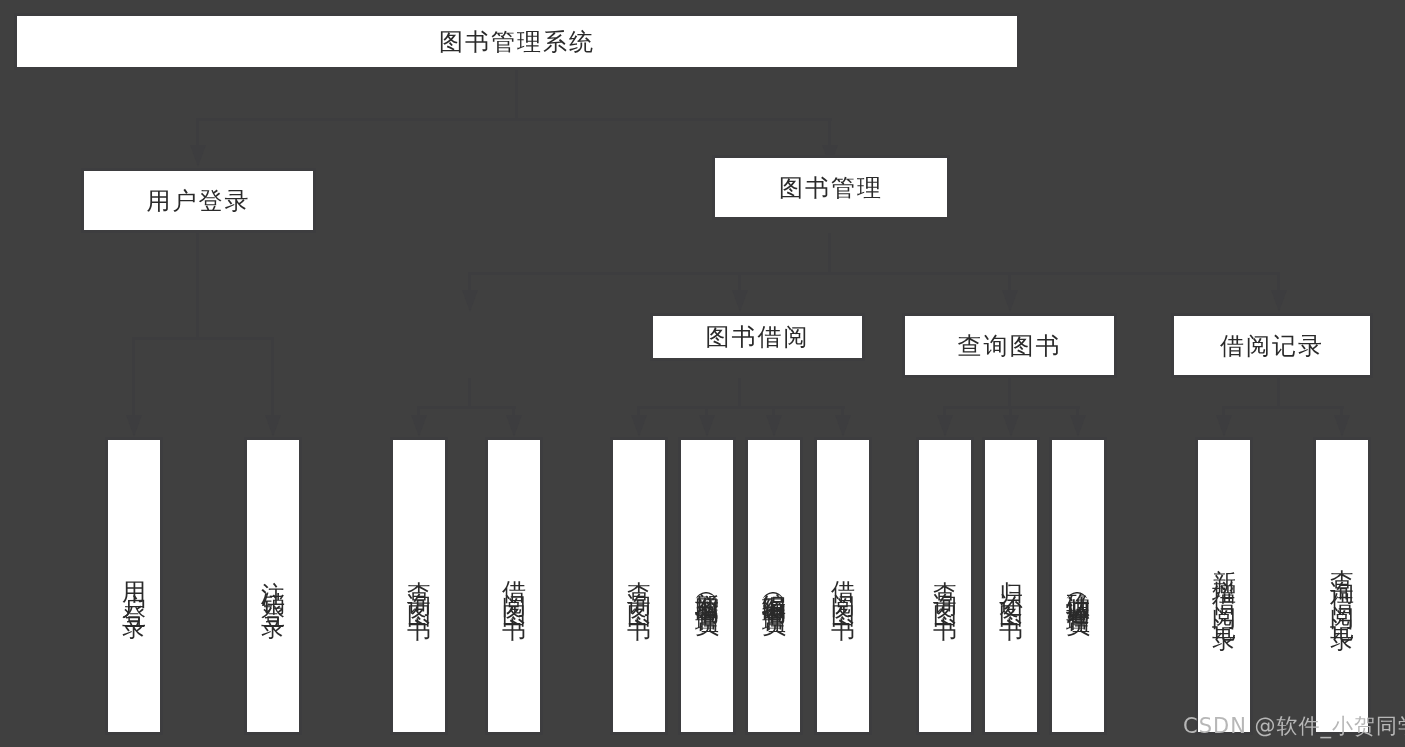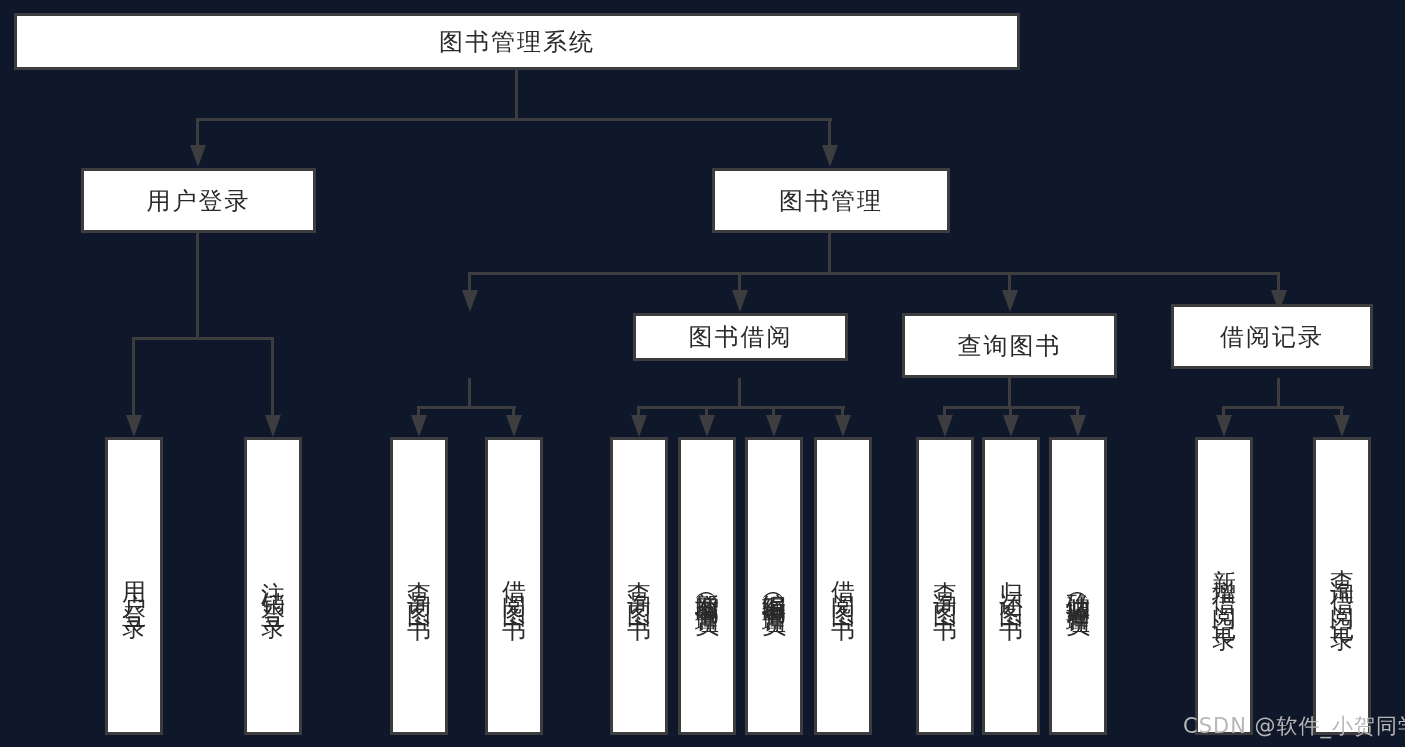--- a/index.html
+++ b/index.html
@@ -1,17 +1,17 @@
 <!DOCTYPE html>
 <html><head>
 <meta charset="utf-8">
 <style>
   html,body{margin:0;padding:0;background:#ffffff;}
   .canvas{
-    position:relative;width:1405px;height:747px;background:#0f172a;
+    position:relative;width:1405px;height:747px;background:#404040;
     font-family:"DejaVu Sans","Liberation Sans",sans-serif;
     color:#2a2a2a;overflow:hidden;text-align:right;
   }
   
   .box{
     position:absolute;background:#ffffff;border:3px solid #3d3d3f;
     box-sizing:border-box;display:flex;align-items:center;justify-content:center;
   }
   .hlbl{font-size:24px;letter-spacing:2px;white-space:nowrap;}
   .vlbl{
@@ -45,21 +45,21 @@
   <div class="hline" style="left:196px;top:118px;width:636px"></div>
 
   <div class="vline" style="left:196px;top:118px;height:27px"></div>
   <div class="tri" style="left:190px;top:145px"></div>
   <div class="vline" style="left:828px;top:118px;height:27px"></div>
   <div class="tri" style="left:822px;top:145px"></div>
 
   <div class="box" style="left:81px;top:168px;width:235px;height:65px">
     <span class="hlbl">用户登录</span>
   </div>
-  <div class="box" style="left:712px;top:168px;width:238px;height:65px">
+  <div class="box" style="left:712px;top:155px;width:238px;height:65px">
     <span class="hlbl">图书管理</span>
   </div>
 
   <div class="vline" style="left:196px;top:233px;height:104px"></div>
   <div class="hline" style="left:133px;top:337px;width:141px"></div>
   <div class="vline" style="left:132px;top:337px;height:78px"></div>
   <div class="tri" style="left:126px;top:415px"></div>
   <div class="vline" style="left:271px;top:337px;height:78px"></div>
   <div class="tri" style="left:265px;top:415px"></div>
 
@@ -67,27 +67,27 @@
   <div class="hline" style="left:469px;top:272px;width:811px"></div>
   <div class="vline" style="left:468px;top:272px;height:18px"></div>
   <div class="tri" style="left:462px;top:290px"></div>
   <div class="vline" style="left:738px;top:272px;height:18px"></div>
   <div class="tri" style="left:732px;top:290px"></div>
   <div class="vline" style="left:1008px;top:272px;height:18px"></div>
   <div class="tri" style="left:1002px;top:290px"></div>
   <div class="vline" style="left:1277px;top:272px;height:18px"></div>
   <div class="tri" style="left:1271px;top:290px"></div>
 
-  <div class="box" style="left:633px;top:313px;width:215px;height:48px">
+  <div class="box" style="left:650px;top:313px;width:215px;height:48px">
     <span class="hlbl">图书借阅</span>
   </div>
   <div class="box" style="left:902px;top:313px;width:215px;height:65px">
     <span class="hlbl">查询图书</span>
   </div>
-  <div class="box" style="left:1171px;top:304px;width:202px;height:65px">
+  <div class="box" style="left:1171px;top:313px;width:202px;height:65px">
     <span class="hlbl">借阅记录</span>
   </div>
 
   <div class="vline" style="left:468px;top:378px;height:28px"></div>
   <div class="hline" style="left:418px;top:406px;width:98px"></div>
   <div class="vline" style="left:417px;top:406px;height:9px"></div>
   <div class="tri" style="left:411px;top:415px"></div>
   <div class="vline" style="left:512px;top:406px;height:9px"></div>
   <div class="tri" style="left:506px;top:415px"></div>
 

